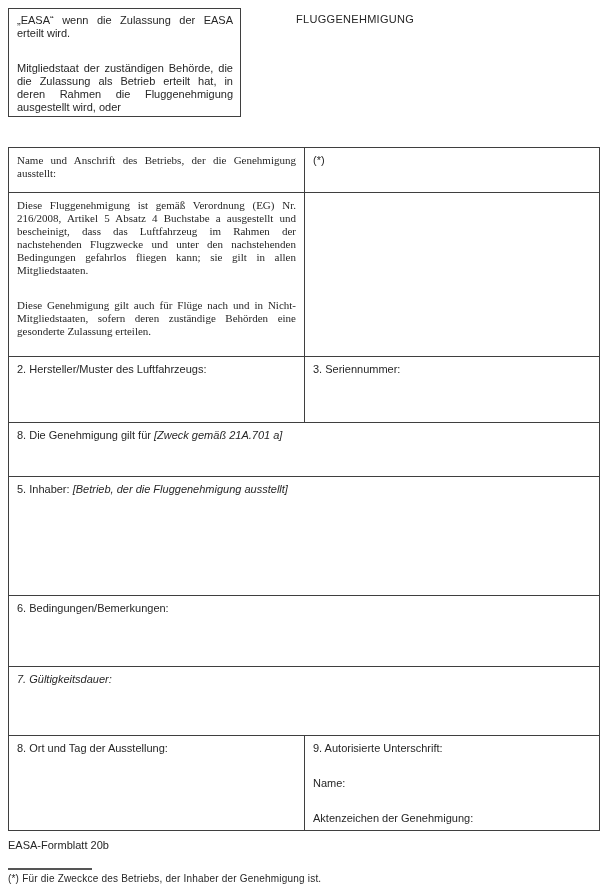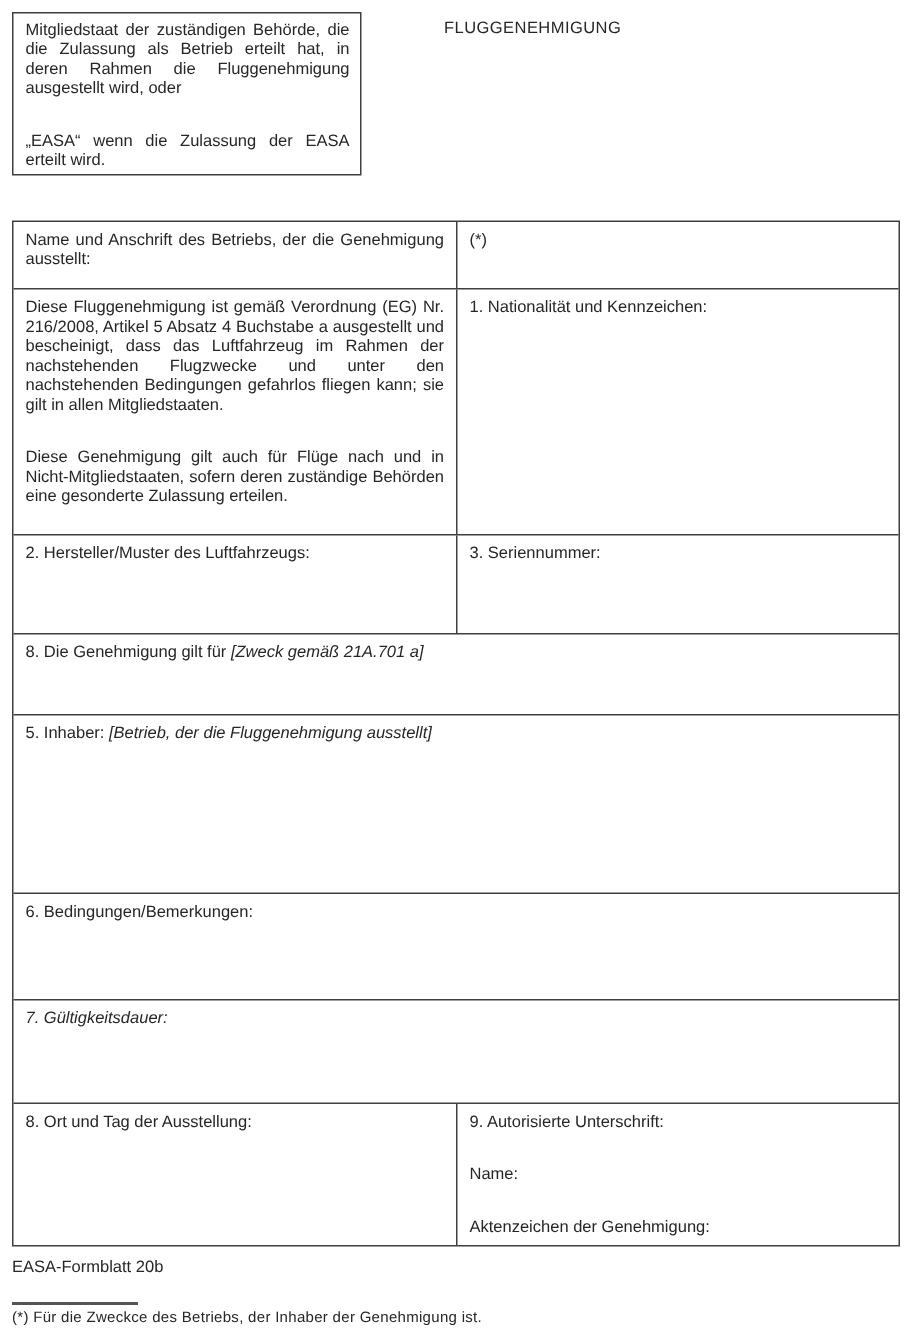--- a/index.html
+++ b/index.html
@@ -48,21 +48,21 @@
   .row { display: flex; border-top: 1.5px solid #3f3f3f; }
   .row:first-child { border-top: none; }
   .cell { padding: 6px 8px 5px 8px; }
   .cell.left {
     width: 296px;
     flex: 0 0 296px;
     border-right: 1.5px solid #3f3f3f;
   }
   .cell.right { flex: 1 1 auto; }
   .cell.full { flex: 1 1 auto; }
-  .justify { text-align: justify; }
+  .justify { text-align: justify; font-family: Liberation Serif, serif; }
   .cell p + p { margin-top: 22px; }
 
   .h-r1 { min-height: 44px; }
   .h-r2 { min-height: 164px; }
   .h-r3 { min-height: 66px; }
   .h-r4 { min-height: 54px; }
   .h-r5 { min-height: 119px; }
   .h-r6 { min-height: 71px; }
   .h-r7 { min-height: 69px; font-style: italic; }
   .h-r8 { min-height: 86px; }
@@ -92,39 +92,38 @@
     font-size: 10px;
     line-height: 12px;
     letter-spacing: 0.2px;
   }
 </style>
 </head>
 <body>
 
 <div class="header">
   <div class="info-box">
+    <p>„EASA“ wenn die Zulassung der EASA erteilt wird.</p>
     <p>Mitgliedstaat der zuständigen Behörde, die die Zulassung als Betrieb erteilt hat, in deren Rahmen die Fluggenehmigung ausgestellt wird, oder</p>
-    <p>„EASA“ wenn die Zulassung der EASA erteilt wird.</p>
   </div>
   <div class="doc-title">FLUGGENEHMIGUNG</div>
 </div>
 
 <div class="form-table">
 
   <div class="row h-r1">
     <div class="cell left justify">Name und Anschrift des Betriebs, der die Genehmigung ausstellt:</div>
     <div class="cell right">(*)</div>
   </div>
 
   <div class="row h-r2">
     <div class="cell left justify">
       <p>Diese Fluggenehmigung ist gemäß Verordnung (EG) Nr. 216/2008, Artikel 5 Absatz 4 Buchstabe a ausgestellt und bescheinigt, dass das Luftfahrzeug im Rahmen der nachstehenden Flugzwecke und unter den nachstehenden Bedingungen gefahrlos fliegen kann; sie gilt in allen Mitgliedstaaten.</p>
       <p>Diese Genehmigung gilt auch für Flüge nach und in Nicht-Mitgliedstaaten, sofern deren zuständige Behörden eine gesonderte Zulassung erteilen.</p>
     </div>
-    <div class="cell right">1. Nationalität und Kennzeichen:</div>
   </div>
 
   <div class="row h-r3">
     <div class="cell left">2. Hersteller/Muster des Luftfahrzeugs:</div>
     <div class="cell right">3. Seriennummer:</div>
   </div>
 
   <div class="row h-r4">
     <div class="cell full">
       <span>8. Die Genehmigung gilt für </span><span class="italic">[Zweck gemäß 21A.701 a]</span>

